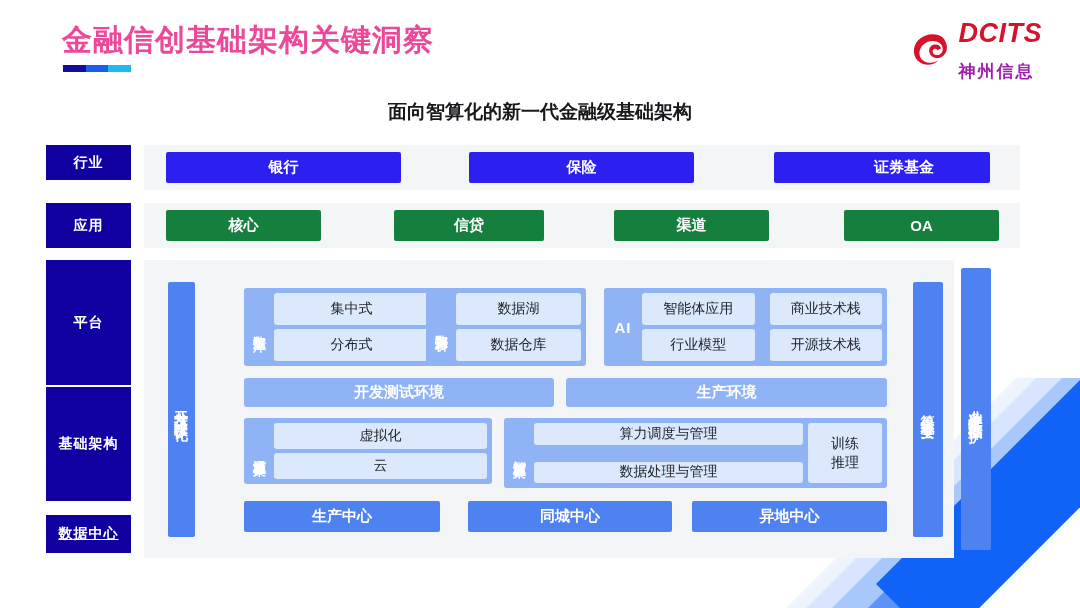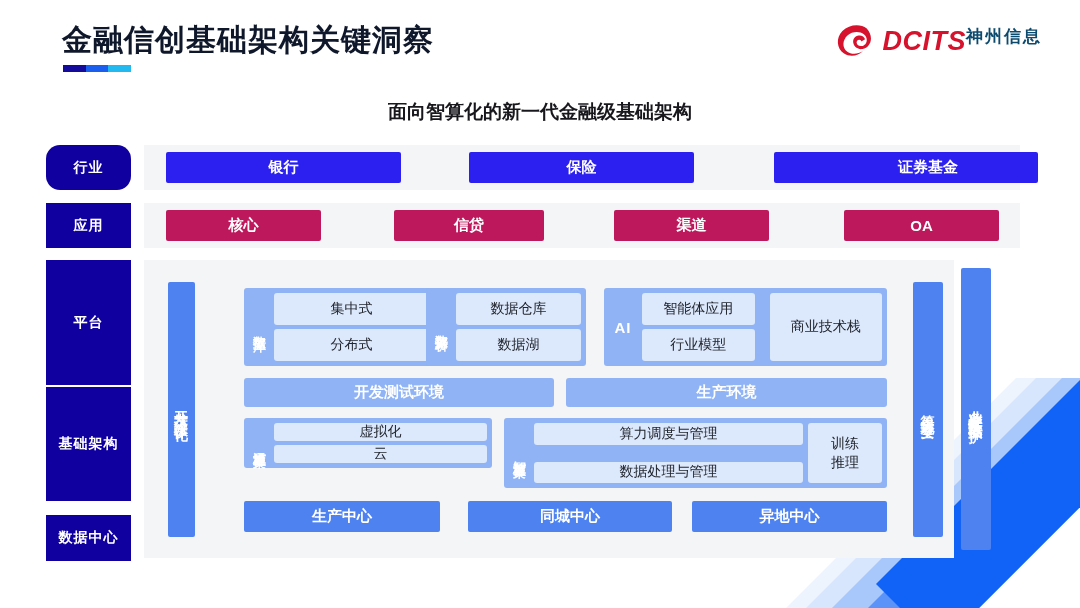--- a/index.html
+++ b/index.html
@@ -24,69 +24,69 @@
   .s1 { background:#1162f7; width:520px; height:90px; left:96px;  bottom:-66px; }
   .s2 { background:#5b93f8; width:520px; height:34px; left:62px;  bottom:-60px; }
   .s3 { background:#a8c8fb; width:520px; height:30px; left:30px;  bottom:-52px; }
   .s4 { background:#d7e5fd; width:520px; height:22px; left:6px;   bottom:-42px; }
   .s5 { background:#eef4fe; width:520px; height:16px; left:-12px; bottom:-34px; }
 
   
   .hdr { position:absolute; left:0; top:0; width:1080px; height:92px; }
   .hdr-title {
     position:absolute; left:62px; top:20px;
-    font-size:30px; font-weight:bold; color:#0f172a; letter-spacing:1px;
+    font-size:30px; font-weight:bold; color:#ec4899; letter-spacing:1px;
   }
   .hdr-rule { position:absolute; left:63px; top:65px; width:68px; height:7px; display:flex; }
   .hdr-rule span { flex:1; }
   .hdr-rule .r1 { background:#140a9c; }
   .hdr-rule .r2 { background:#1a5ef0; }
   .hdr-rule .r3 { background:#21b9ef; }
 
   .logo { position:absolute; right:38px; top:20px; display:flex; align-items:center; gap:7px; }
   .logo-mark { width:42px; height:42px; flex:0 0 42px; }
-  .logo-txt { display:flex; flex-direction:row; line-height:1; }
+  .logo-txt { display:flex; flex-direction:column; line-height:1; }
   .logo-en { font-size:27px; font-weight:bold; color:#d6122c; letter-spacing:0.5px;
              font-style:italic; }
-  .logo-cn { font-size:17px; font-weight:bold; color:#0c4a6e; letter-spacing:2px; margin-top:0;}
+  .logo-cn { font-size:17px; font-weight:bold; color:#a21caf; letter-spacing:2px; margin-top:16px;}
 
   
   .subtitle {
     position:absolute; left:0; top:99px; width:1080px; text-align:center;
     font-size:19px; font-weight:bold; color:#17171c;
   }
 
   
   .diagram { position:absolute; left:0; top:140px; width:1080px; height:430px; }
 
   
   .rail { position:absolute; left:46px; width:85px; background:#1000a0;
           color:#fff; font-weight:bold; font-size:14px;
           display:flex; align-items:center; justify-content:center; letter-spacing:1px; }
-  .rail-industry { top:5px;   height:45px;border-radius:14px; }
+  .rail-industry { top:5px;   height:35px; }
   .rail-app      { top:63px;  height:45px; }
   .rail-plat     { top:120px; height:125px; }
   .rail-infra    { top:247px; height:114px; }
-  .rail-dc       { top:375px; height:46px; }
+  .rail-dc       { top:375px; height:38px;text-decoration:underline; }
 
   
   .panel { position:absolute; background:#f4f5f7; }
   .panel-industry { left:144px; top:5px;   width:876px; height:45px; }
   .panel-app      { left:144px; top:63px;  width:876px; height:45px; }
   .panel-main     { left:144px; top:120px; width:810px; height:298px; }
 
   
   .pill { position:absolute; display:flex; align-items:center; justify-content:center;
           color:#ffffff; font-weight:bold; border-radius:2px; }
   .row1 .pill { background:#2b20f0; font-size:15px; height:31px; top:7px; }
-  .row2 .pill { background:#be185d; font-size:15px; height:31px; top:7px; }
+  .row2 .pill { background:#15803d; font-size:15px; height:31px; top:7px; }
 
   .p-bank  { left:22px;  width:235px;text-align:right; }
   .p-ins   { left:325px; width:225px; }
-  .p-sec   { left:630px; width:264px;padding-left:44px; }
+  .p-sec   { left:630px; width:216px;padding-left:44px; }
 
   .p-core  { left:22px;  width:155px; }
   .p-credit{ left:250px; width:150px; }
   .p-chan  { left:470px; width:155px; }
   .p-oa    { left:700px; width:155px; }
 
   
   .devops { position:absolute; left:168px; top:142px; width:27px; height:255px;
             background:#4d82f0; border-radius:2px;
             color:#fff; font-weight:bold; font-size:14px;
@@ -111,21 +111,21 @@
   .g-ai  { left:460px; top:28px;  width:283px; height:78px; }
   .g-ai .grp-lbl { font-size:15px; writing-mode:horizontal-tb; width:28px; }
 
   
   .envbar { position:absolute; background:#8fb3f5; border-radius:3px;
             color:#fff; font-weight:bold; font-size:15px;
             display:flex; align-items:center; justify-content:center; height:29px; }
   .e-dev  { left:100px; top:118px; width:310px; }
   .e_prod { left:422px; top:118px; width:321px; }
 
-  .g-gen  { left:100px; top:158px; width:248px; height:50px; }
+  .g-gen  { left:100px; top:158px; width:248px; height:66px; }
   .g-smart{ left:360px; top:158px; width:383px; height:70px; }
   .g-smart .grp-body { flex-direction:row; gap:5px; }
   .g-smart .sm-left { flex:1; display:flex; flex-direction:column; gap:17px; }
   .g-smart .sm-right{ flex:0 0 74px; display:flex; }
 
   
   .dcbar { position:absolute; background:#4d82f0; border-radius:2px;
            color:#fff; font-weight:bold; font-size:15px;
            display:flex; align-items:center; justify-content:center;
            height:31px; top:241px; }
@@ -201,34 +201,35 @@
         <div class="grp-lbl">数据库</div>
         <div class="grp-body">
           <div class="cell">集中式</div>
           <div class="cell">分布式</div>
         </div>
       </div>
 
       <div class="grp g-da">
         <div class="grp-lbl">数据分析</div>
         <div class="grp-body">
+          <div class="cell">数据湖</div>
           <div class="cell">数据仓库</div>
-          <div class="cell">数据湖</div>
         </div>
       </div>
 
       <div class="grp g-ai">
         <div class="grp-lbl">AI</div>
         <div class="grp-body two-col">
           <div>
             <div class="cell">智能体应用</div>
             <div class="cell">行业模型</div>
           </div>
           <div>
             <div class="cell">商业技术栈</div>
+            <div class="cell">开源技术栈</div>
           </div>
         </div>
       </div>
 
       <div class="envbar e-dev">开发测试环境</div>
       <div class="envbar e_prod">生产环境</div>
 
       <div class="grp g-gen">
         <div class="grp-lbl">通算框架</div>
         <div class="grp-body">

